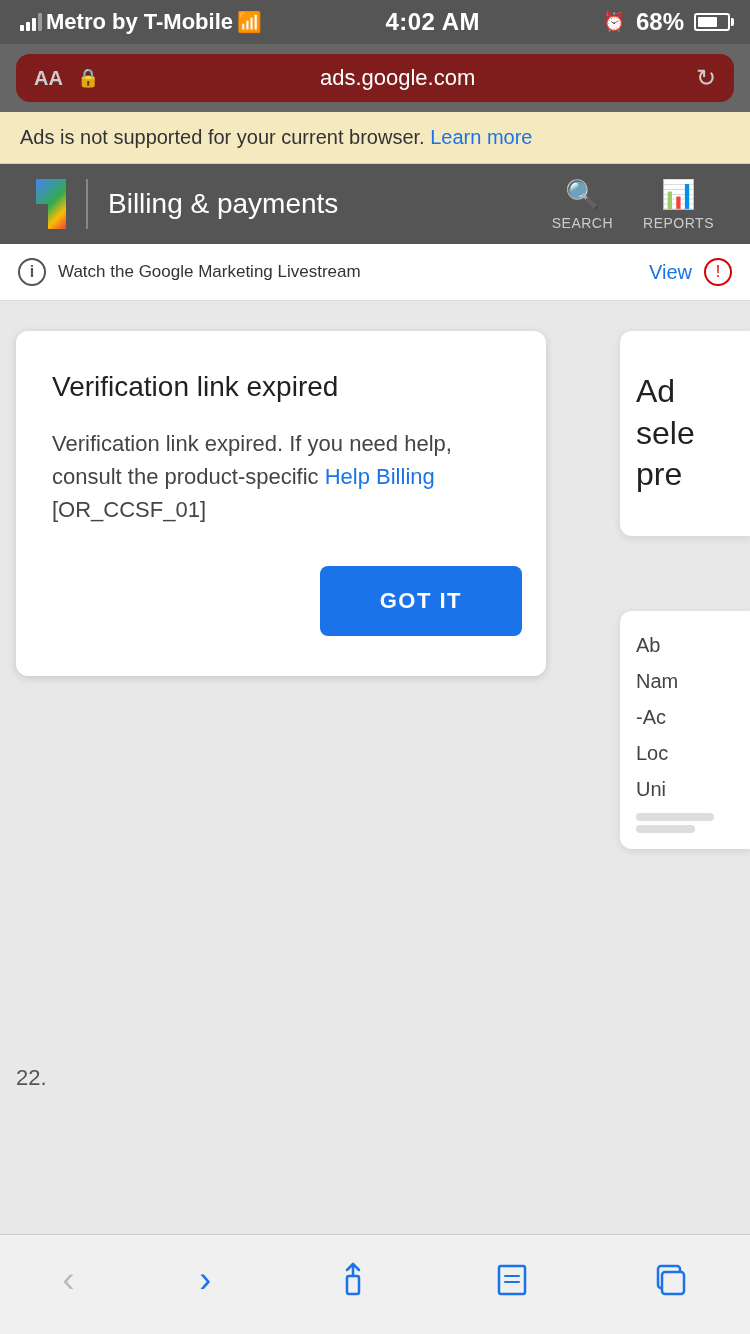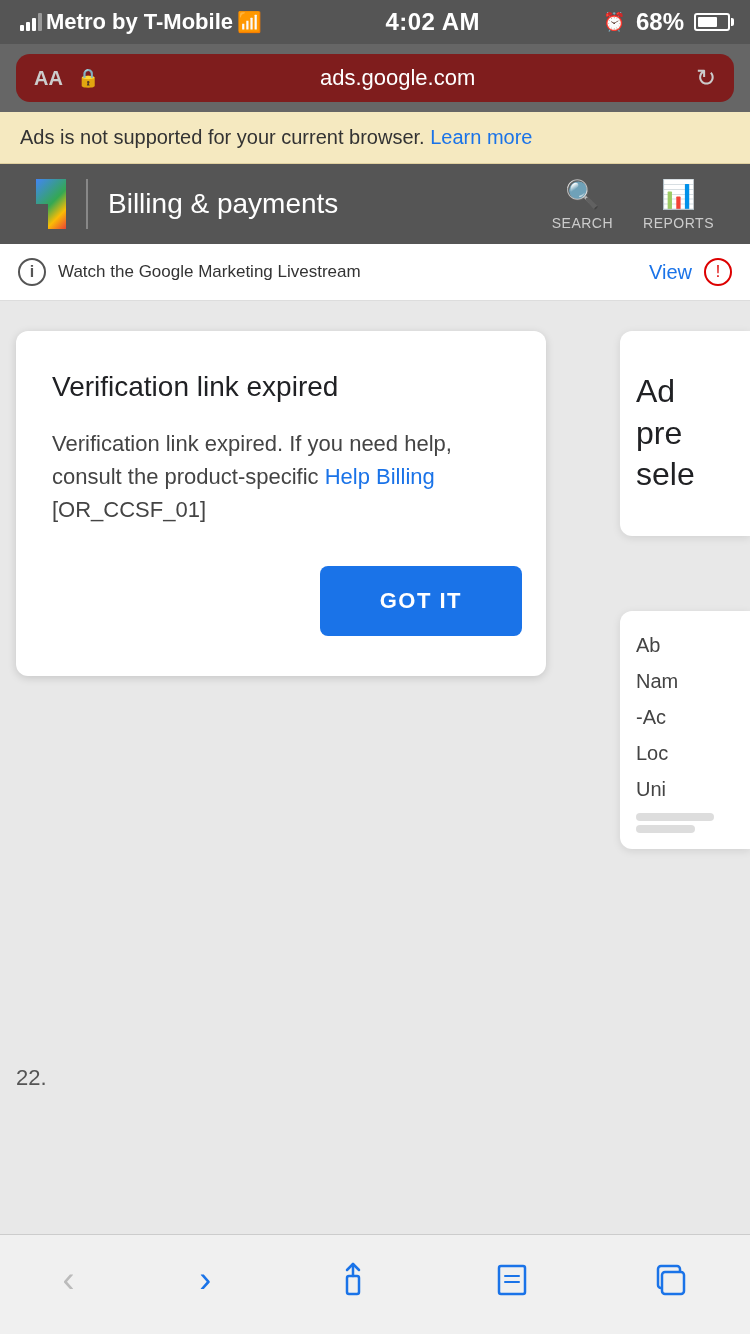--- a/index.html
+++ b/index.html
@@ -424,22 +424,22 @@
   <div class="info-icon">i</div>
   <span class="info-text">Watch the Google Marketing Livestream</span>
   <a href="#" class="info-link">View</a>
   <div class="info-close">!</div>
 </div>
 
 <div class="main-content">
 
   <div class="behind-card">
     <div class="behind-text-line">Ad</div>
+    <div class="behind-text-line">sele</div>
     <div class="behind-text-line">pre</div>
-    <div class="behind-text-line">sele</div>
   </div>
 
   <div class="behind-small-card">
     <div class="behind-small-line">Ab</div>
     <div class="behind-small-line">Nam</div>
     <div class="behind-small-line">-Ac</div>
     <div class="behind-small-line">Loc</div>
     <div class="behind-small-line">Uni</div>
     <div class="behind-bar"></div>
     <div class="behind-bar" style="width:60%; margin-top:4px;"></div>

